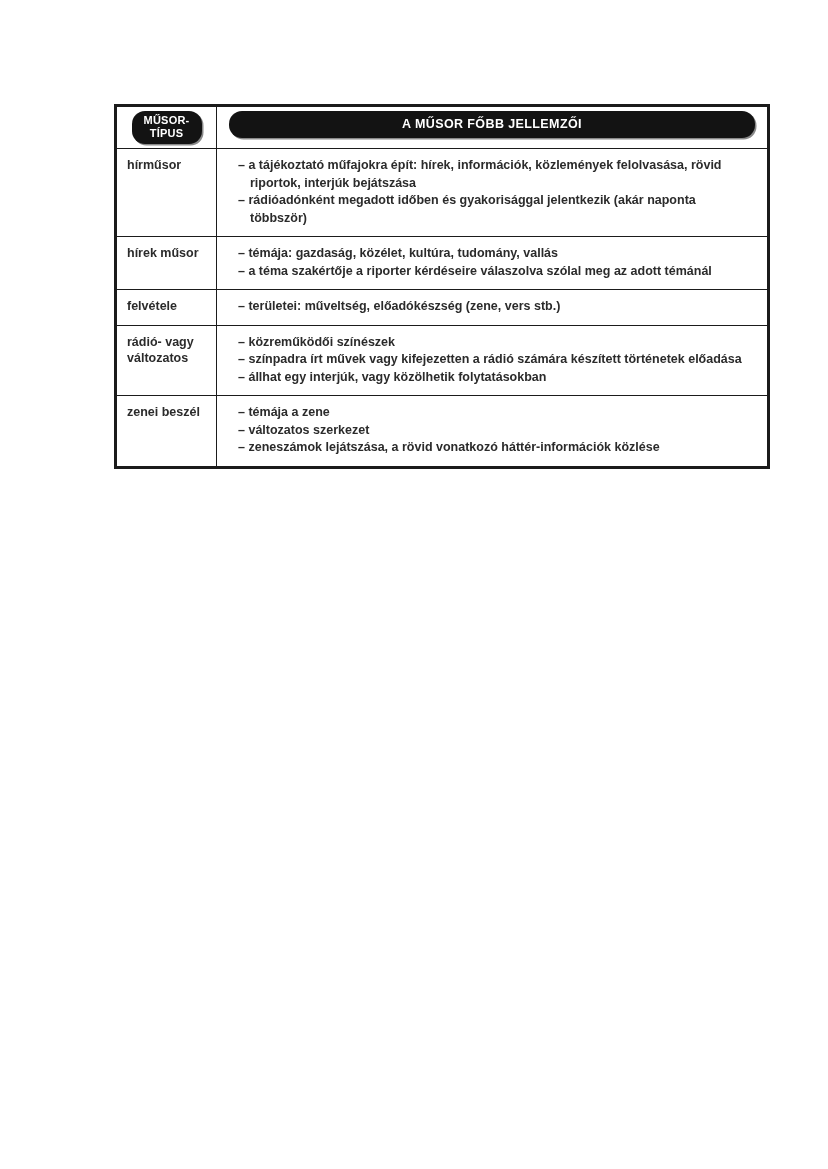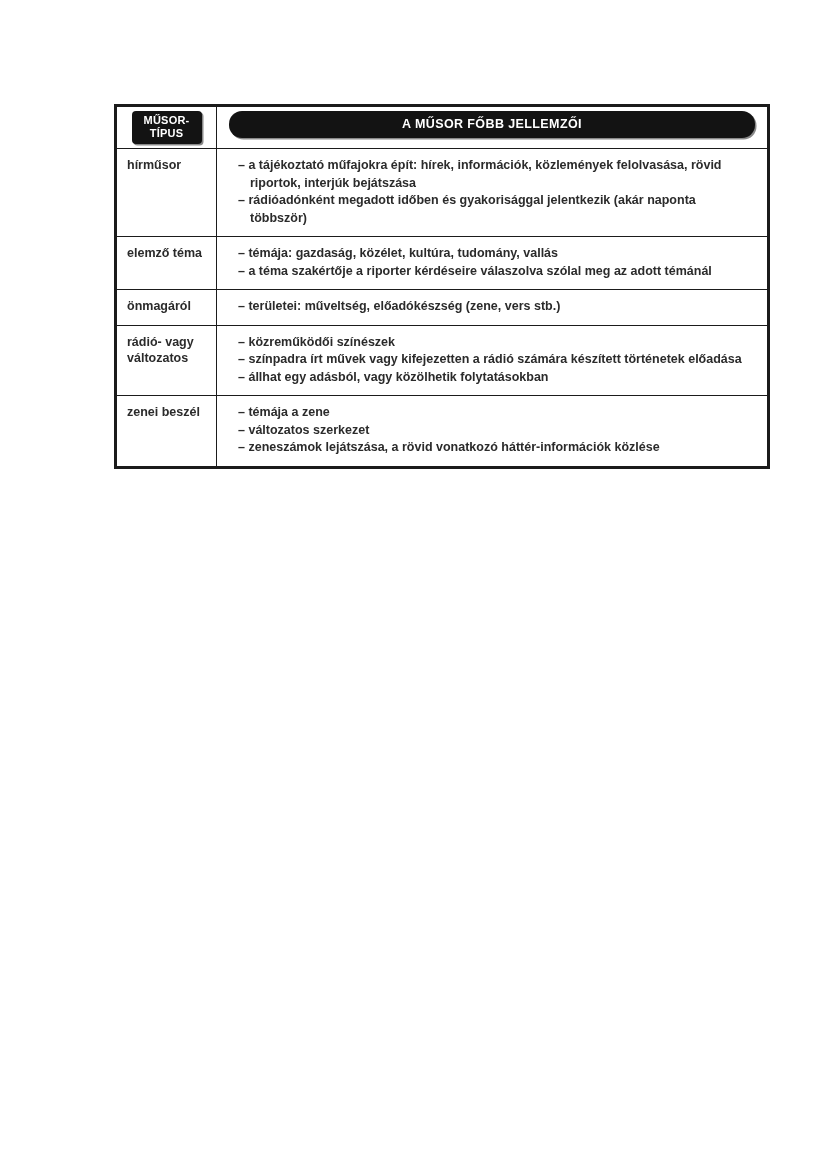--- a/index.html
+++ b/index.html
@@ -49,21 +49,21 @@
     font-weight: 700;
     text-align: center;
     box-shadow: 1.5px 1.5px 0 rgba(40,40,40,0.55);
   }
   .badge-type {
     display: inline-block;
     width: 70px;
     padding: 3px 4px 4px 4px;
     font-size: 11px;
     line-height: 1.2;
-    border-radius: 4px;
+    border-radius: 13px;
     letter-spacing: 0.2px;
   }
   .badge-wide {
     display: block;
     padding: 6px 10px 7px 10px;
     font-size: 12.5px;
     border-radius: 13px;
     letter-spacing: 0.4px;
   }
   td.type-cell {
@@ -100,43 +100,43 @@
 
       <tr>
         <td class="type-cell">hírműsor</td>
         <td class="desc-cell">
           <div class="bullet">– a tájékoztató műfajokra épít: hírek, információk, közlemények felolvasása, rövid riportok, interjúk bejátszása</div>
           <div class="bullet">– rádióadónként megadott időben és gyakorisággal jelentkezik (akár naponta többször)</div>
         </td>
       </tr>
 
       <tr>
-        <td class="type-cell">elemző téma</td>
+        <td class="type-cell">hírek műsor</td>
         <td class="desc-cell">
           <div class="bullet">– témája: gazdaság, közélet, kultúra, tudomány, vallás</div>
           <div class="bullet">– a téma szakértője a riporter kérdéseire válaszolva szólal meg az adott témánál</div>
         </td>
       </tr>
 
 
 
       <tr>
-        <td class="type-cell">önmagáról</td>
+        <td class="type-cell">felvétele</td>
         <td class="desc-cell">
           <div class="bullet">– területei: műveltség, előadókészség (zene, vers stb.)</div>
         </td>
       </tr>
 
 
       <tr>
         <td class="type-cell">rádió- vagy változatos</td>
         <td class="desc-cell">
           <div class="bullet">– közreműködői színészek</div>
           <div class="bullet">– színpadra írt művek vagy kifejezetten a rádió számára készített történetek előadása</div>
-          <div class="bullet">– állhat egy adásból, vagy közölhetik folytatásokban</div>
+          <div class="bullet">– állhat egy interjúk, vagy közölhetik folytatásokban</div>
         </td>
       </tr>
 
       <tr>
         <td class="type-cell">zenei beszél</td>
         <td class="desc-cell">
           <div class="bullet">– témája a zene</div>
           <div class="bullet">– változatos szerkezet</div>
           <div class="bullet">– zeneszámok lejátszása, a rövid vonatkozó háttér-információk közlése</div>
         </td>

